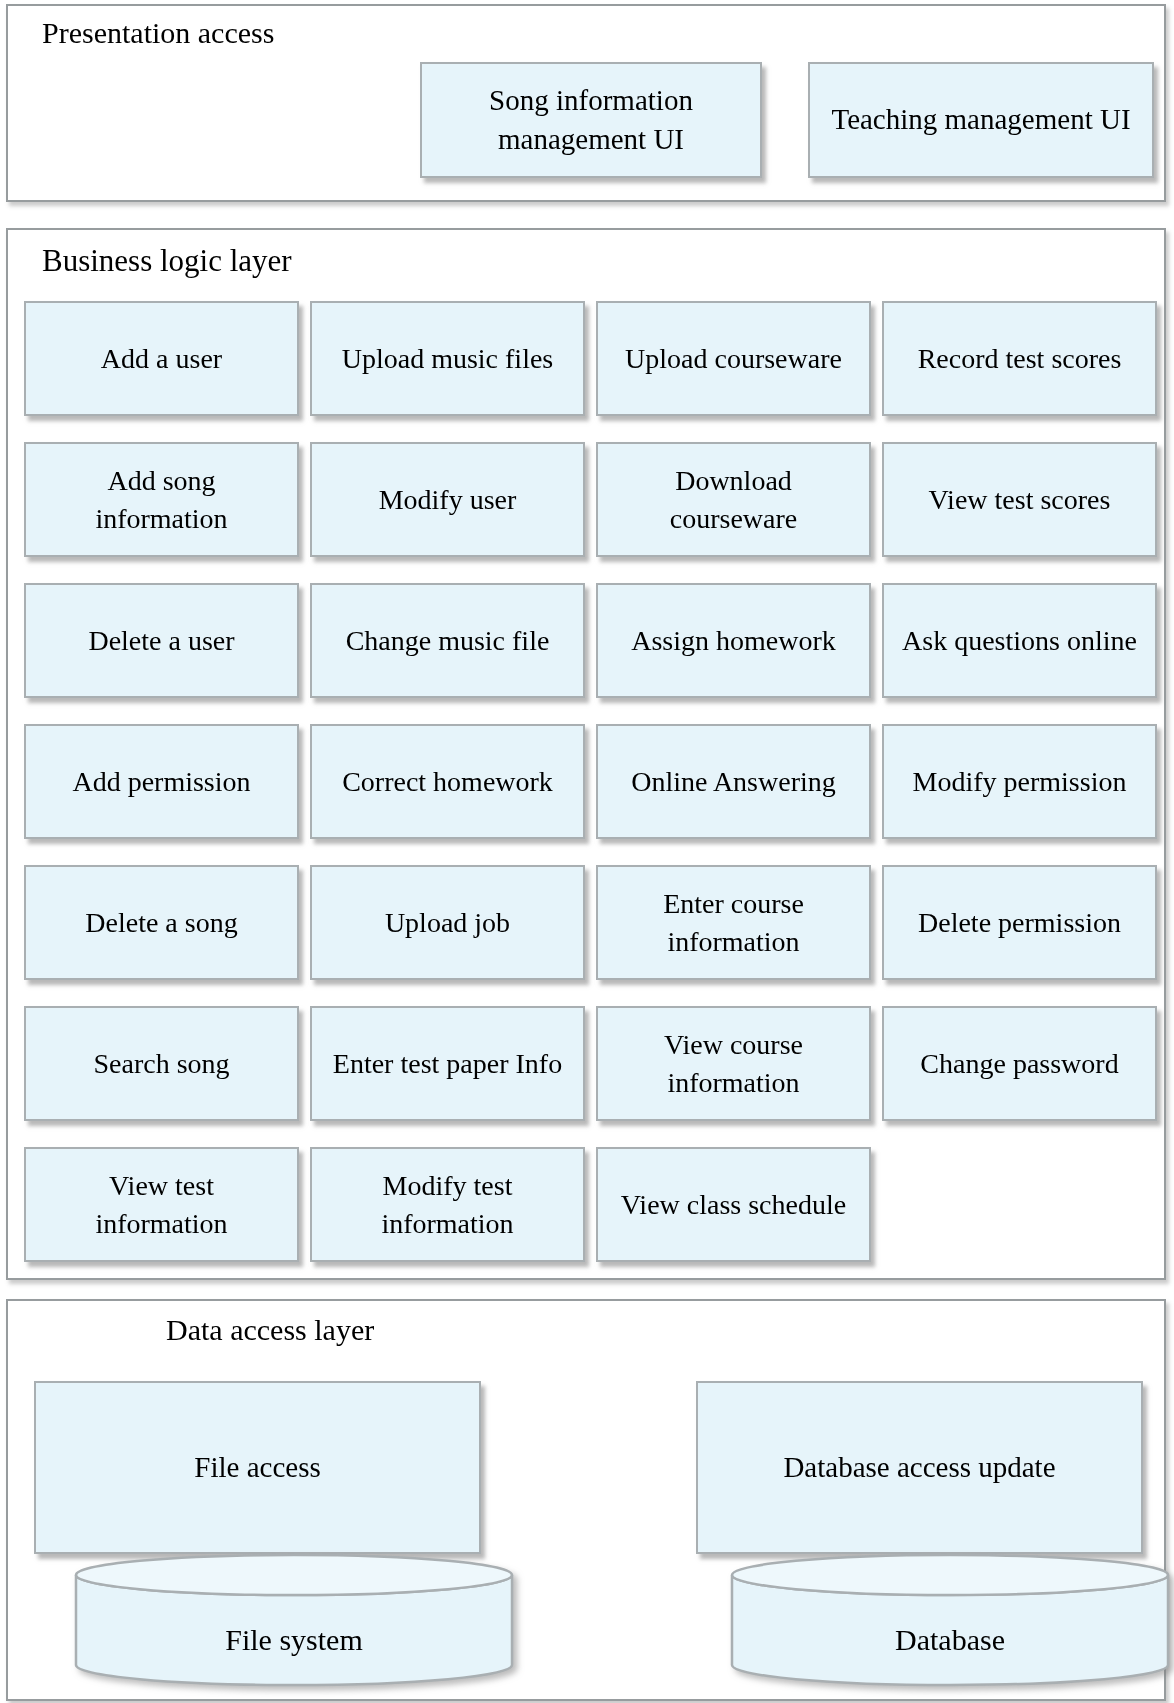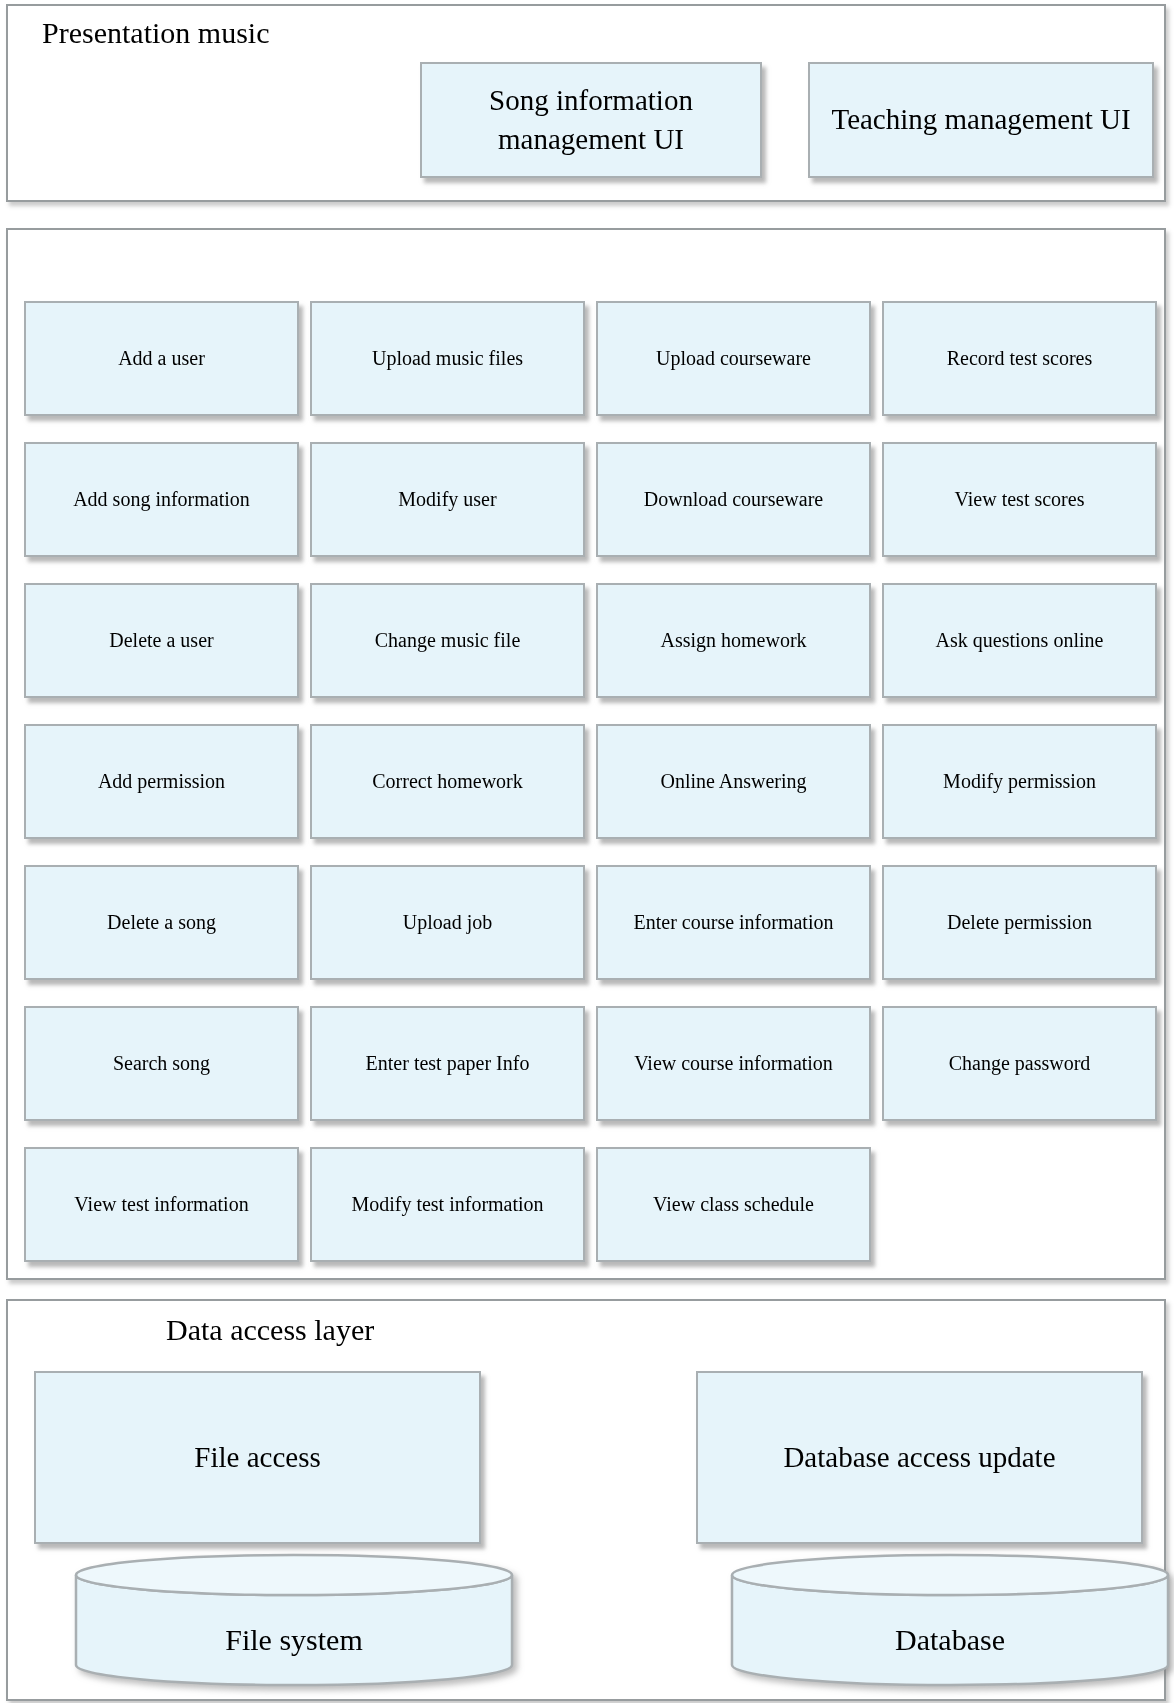--- a/index.html
+++ b/index.html
@@ -44,25 +44,25 @@
   
   #business-layer{left:6px;top:228px;width:1160px;height:1052px;}
   #business-layer .layer-title{left:34px;top:14px;font-size:31px;}
   .biz-grid{
     position:absolute;left:16px;top:57px;
     display:grid;
     grid-template-columns:repeat(4,275px);
     grid-auto-rows:129px;
     gap:12px 11px;
   }
-  .biz-grid .box{position:static;font-size:20px;margin-top:14px;}
+  .biz-grid .box{position:static;font-size:28px;margin-top:14px;}
   
   #data-layer{left:6px;top:1299px;width:1160px;height:402px;}
   #data-layer .layer-title{left:158px;top:12px;}
-  .d-box{top:70px;height:173px;}
+  .d-box{top:80px;height:173px;}
   #d-box-0{left:26px;width:447px;}
   #d-box-1{left:688px;width:447px;}
   .cylinder{
     position:absolute;top:252px;width:440px;height:136px;
     filter:drop-shadow(4px 4px 3px rgba(120,120,120,.5));
     margin-left:32px;
   }
   #cyl-0{left:34px;}
   #cyl-1{left:690px;}
   .cylinder svg{position:absolute;left:0;top:0;width:100%;height:100%;}
@@ -71,26 +71,27 @@
     display:flex;align-items:center;justify-content:center;
     font-size:30px;
   }
 </style>
 </head>
 <body>
 
 <div id="page">
 
   <div class="layer" id="presentation-layer">
-    <div class="layer-title">Presentation music</div>
+    <div class="layer-title">Presentation access</div>
     <div class="box p-box" id="p-box-1">Song information management UI</div>
     <div class="box p-box" id="p-box-2">Teaching management UI</div>
   </div>
 
   <div class="layer" id="business-layer">
+    <div class="layer-title">Business logic layer</div>
     <div class="biz-grid">
       <div class="box">Add a user</div>
       <div class="box">Upload music files</div>
       <div class="box">Upload courseware</div>
       <div class="box">Record test scores</div>
       <div class="box">Add song information</div>
       <div class="box">Modify user</div>
       <div class="box">Download courseware</div>
       <div class="box">View test scores</div>
       <div class="box">Delete a user</div>

